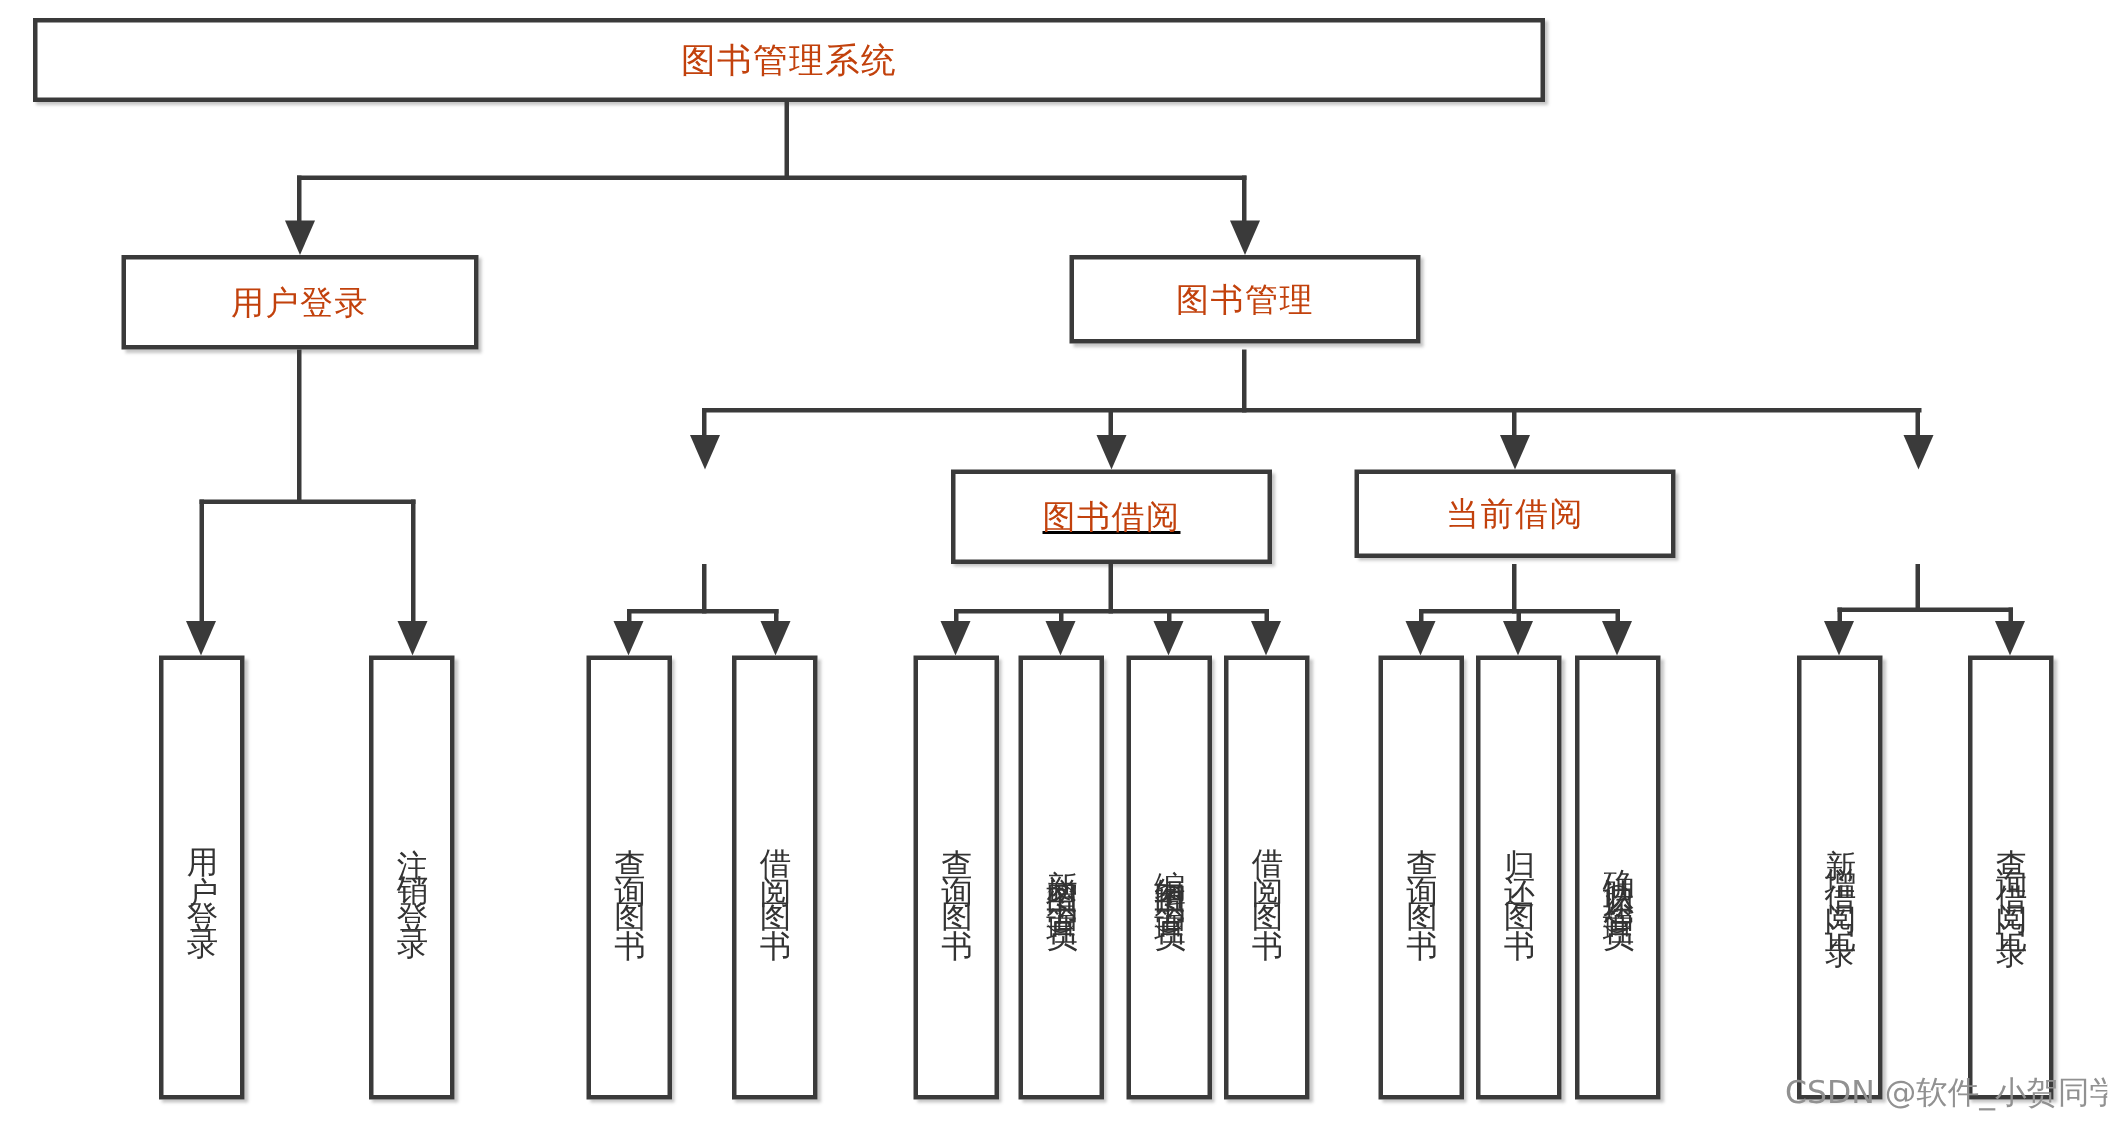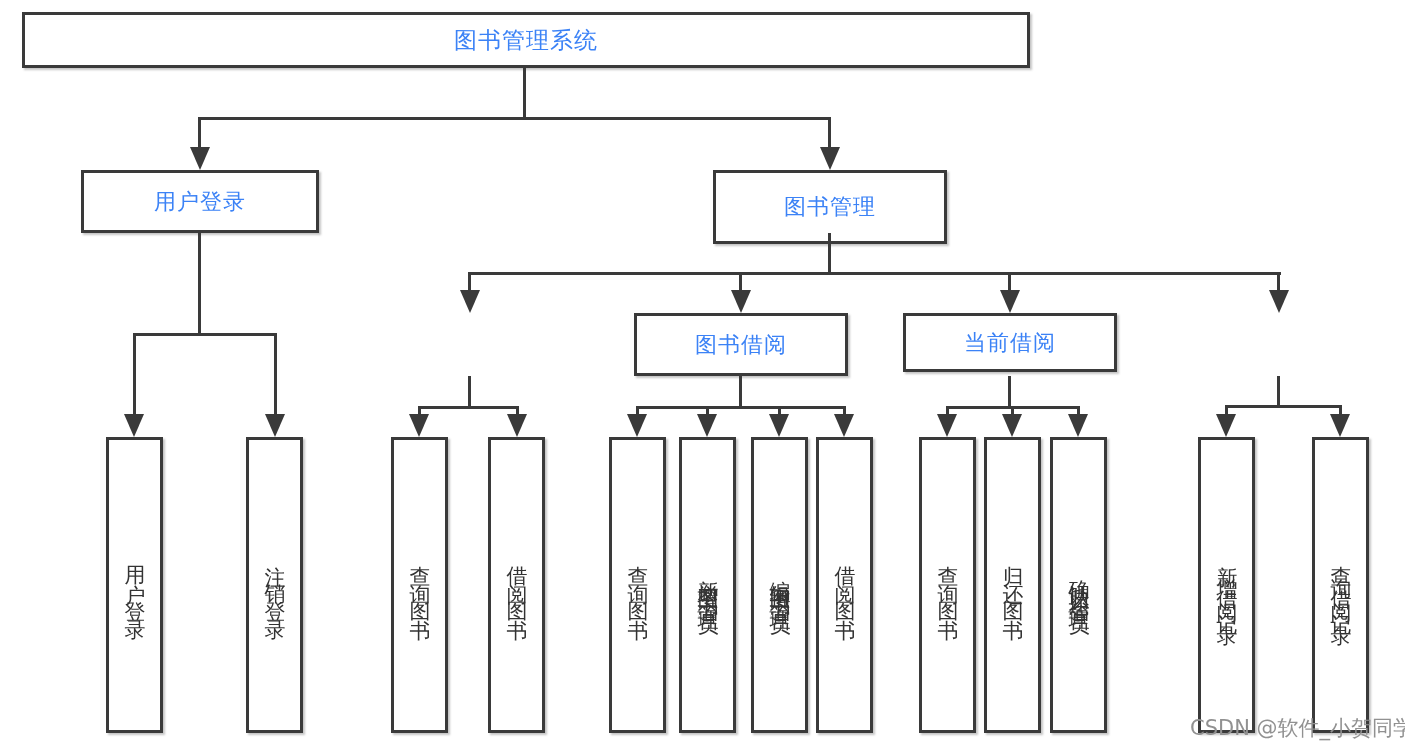--- a/index.html
+++ b/index.html
@@ -2,21 +2,21 @@
 <html><head>
 <meta charset="utf-8">
 <style>
   html,body{margin:0;padding:0;background:#ffffff;}
   body{font-family:"DejaVu Sans","Liberation Sans",sans-serif;}
   .canvas{position:relative;width:1405px;height:747px;background:#ffffff;overflow:hidden;}
 
   
   .node{position:absolute;box-sizing:border-box;background:#ffffff;border:3px solid #3a3a3a;
         box-shadow:2px 2px 2px rgba(90,90,90,0.35);display:flex;align-items:center;justify-content:center;}
-  .h-label{font-size:22px;color:#3b82f6;letter-spacing:1px;white-space:nowrap;}
+  .h-label{font-size:22px;color:#c2410c;letter-spacing:1px;white-space:nowrap;}
   .root-label{font-size:23px;}
   .v-node{top:437px;width:57px;height:296px;}
   .v-label{writing-mode:vertical-rl;text-orientation:mixed;font-size:21px;color:#333333;line-height:1;}
   .ls-4{letter-spacing:18px;}
   .ls-6{letter-spacing:12px;}
   .ls-9{letter-spacing:5px;}
 
   
   .vline{position:absolute;width:3px;background:#3a3a3a;}
   .hline{position:absolute;height:3px;background:#3a3a3a;}
@@ -31,26 +31,26 @@
 <div class="canvas">
 
   <div class="node" style="left:22px;top:12px;width:1008px;height:56px;">
     <span class="h-label root-label">图书管理系统</span>
   </div>
 
   <div class="node" style="left:81px;top:170px;width:238px;height:63px;">
     <span class="h-label">用户登录</span>
   </div>
 
-  <div class="node" style="left:713px;top:170px;width:234px;height:74px;">
+  <div class="node" style="left:713px;top:170px;width:234px;height:59px;">
     <span class="h-label">图书管理</span>
   </div>
 
 
-  <div class="node" style="left:634px;top:313px;width:214px;height:63px;">
+  <div class="node" style="left:634px;top:313px;width:214px;height:63px;text-decoration:underline;">
     <span class="h-label">图书借阅</span>
   </div>
 
   <div class="node" style="left:903px;top:313px;width:214px;height:59px;">
     <span class="h-label">当前借阅</span>
   </div>
 
 
   <div class="node v-node" style="left:106px;">
     <span class="v-label ls-4">用户登录</span>

